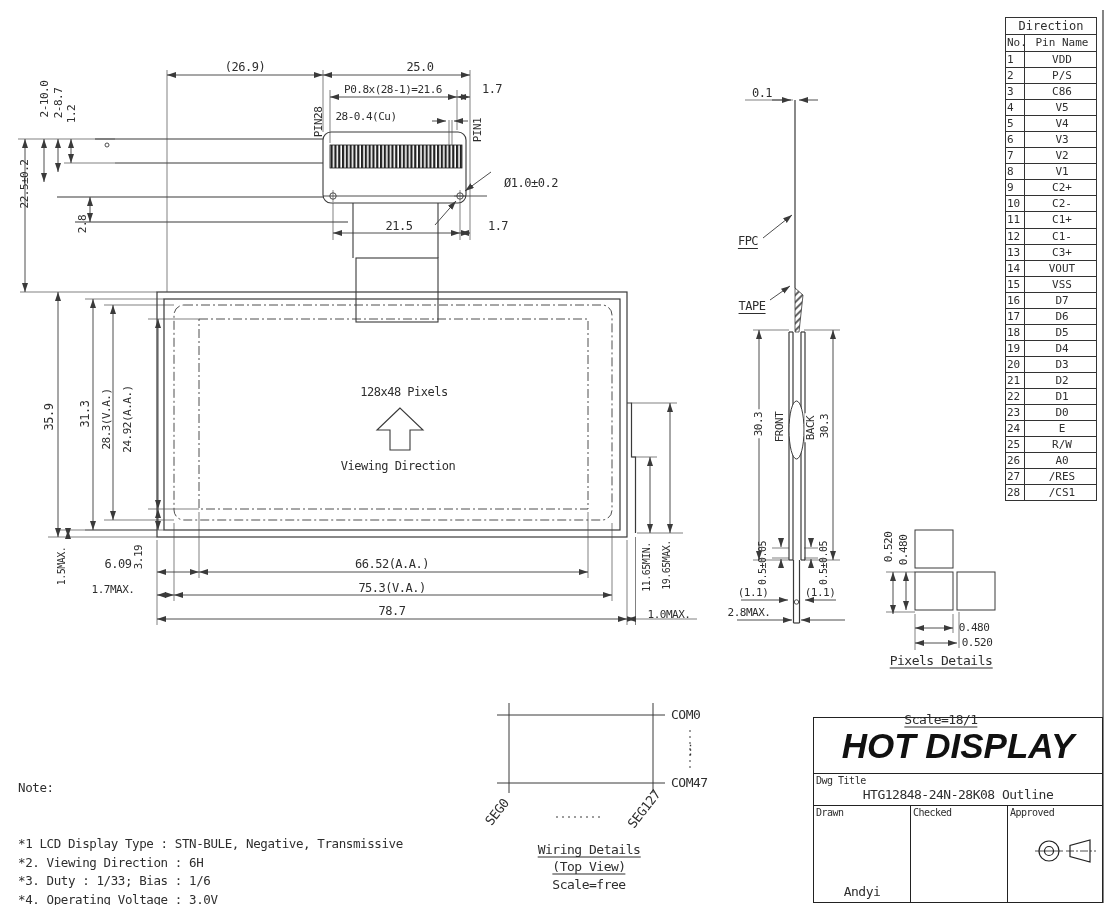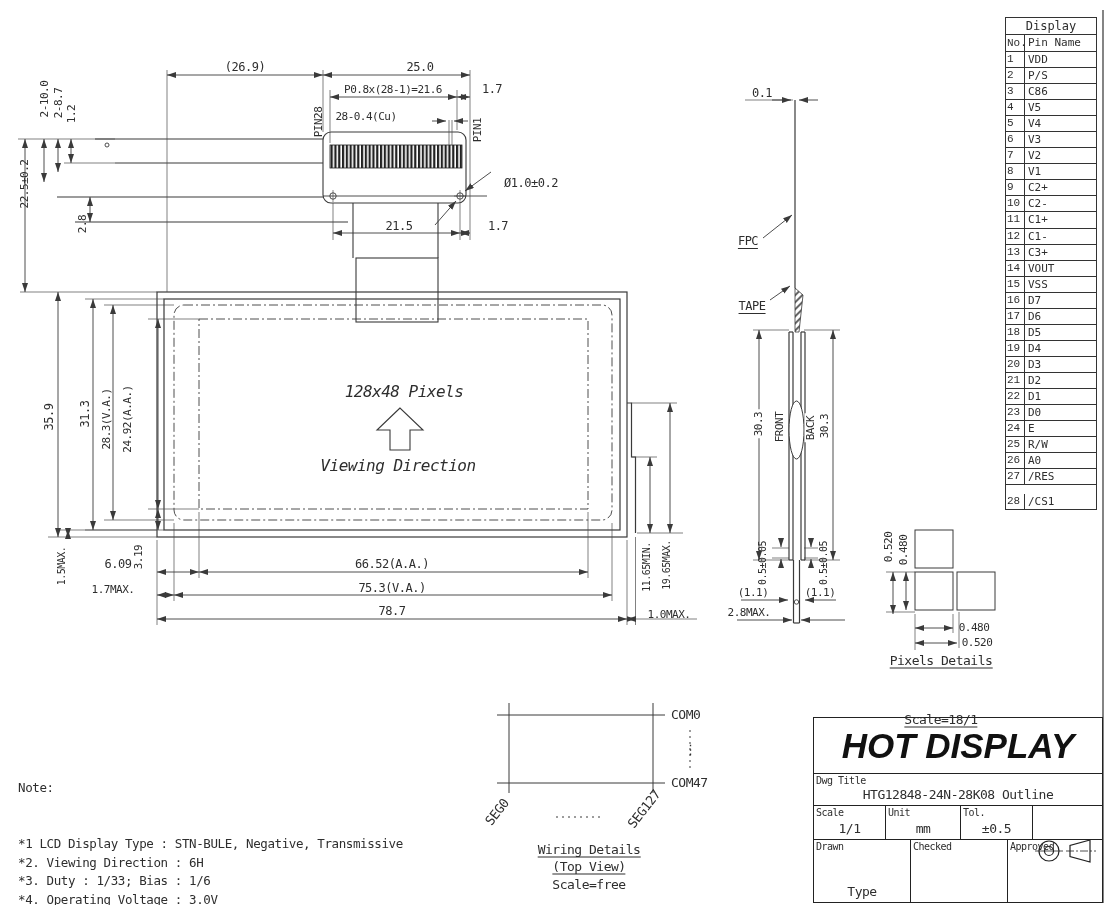--- a/index.html
+++ b/index.html
@@ -6,30 +6,30 @@
   #sheet{position:relative;width:1114px;height:905px;background:#fff;overflow:hidden;
          font-family:"DejaVu Sans Mono",monospace;color:#2e2e2e;}
   svg{position:absolute;left:0;top:0;z-index:1;}
   .lbl{position:absolute;z-index:3;font-size:12px;line-height:1;white-space:nowrap;
        letter-spacing:-0.5px;transform:translate(-50%,-50%);}
   .lbl.v{transform:translate(-50%,-50%) rotate(-90deg);}
   .lbl.d45{transform:translate(-50%,-50%) rotate(-52deg);}
   .lbl.la{transform:translate(0,-50%);}
   .lbl.bg{background:#fff;padding:0 2px;}
   .lbl.u{border-bottom:1px solid #2e2e2e;padding-bottom:1px;}
-  .s10{font-size:10px;} .s11{font-size:11px;} .s13{font-size:13px;} .s14{font-size:16px;font-style:italic;}
+  .s10{font-size:10px;} .s11{font-size:11px;} .s13{font-size:13px;} .s14{font-size:12px;}
   
   .tt{position:absolute;left:1005px;top:17px;width:90px;z-index:2;border:1.4px solid #333;
       font-size:11px;background:transparent;}
   .tt .t-title{height:16px;line-height:16px;border-bottom:1px solid #333;text-align:center;font-size:12px;}
   .tt .t-head{display:flex;height:16px;line-height:16px;border-bottom:1px solid #333;}
-  .tt .c1{width:19px;border-right:1px solid #333;padding-left:1px;box-sizing:border-box;flex:none;font-family:Liberation Mono, monospace;}
-  .tt .c2{flex:1;padding-left:3px;overflow:hidden;}
+  .tt .c1{width:19px;border-right:1px solid #333;padding-left:1px;box-sizing:border-box;flex:none;}
+  .tt .c2{flex:1;padding-left:3px;overflow:hidden;text-align:center;}
   .tt .t-row{display:flex;height:15.05px;line-height:15px;border-bottom:1px solid #333;}
-  .tt .t-row:last-child{border-bottom:none;margin-top:9px;}
+  .tt .t-row:last-child{border-bottom:none;}
   
   .tb{position:absolute;left:813px;top:717px;width:290px;height:186px;z-index:2;
       border:1.5px solid #222;box-sizing:border-box;display:flex;flex-direction:column;}
   .tb .row{display:flex;border-bottom:1px solid #222;}
   .tb .row:last-child{border-bottom:none;}
   .tb .cell{position:relative;border-right:1px solid #222;box-sizing:border-box;}
   .tb .cell:last-child{border-right:none;}
   .tb .clab{position:absolute;left:2px;top:1px;font-size:10px;letter-spacing:-0.5px;}
   .tb .cval{position:absolute;left:0;right:0;bottom:3px;text-align:center;font-size:13px;letter-spacing:-0.5px;}
   .company{width:100%;height:100%;display:flex;align-items:center;justify-content:center;
@@ -294,21 +294,21 @@
 <span class="lbl u s13" style="left:589px;top:850px">Wiring Details</span>
 <span class="lbl u s13" style="left:589px;top:867px">(Top View)</span>
 <span class="lbl s13" style="left:589px;top:884px">Scale=free</span>
 
 <div class="notes">
   <div>Note:</div>
   <div><div>*1 LCD Display Type : STN-BULE, Negative, Transmissive</div><div>*2. Viewing Direction : 6H</div><div>*3. Duty : 1/33; Bias : 1/6</div><div>*4. Operating Voltage : 3.0V</div></div>
 </div>
 
 <div class="tt">
-  <div class="t-title">Display</div>
+  <div class="t-title">Direction</div>
   <div class="t-head">
     <div class="c1">No.</div>
     <div class="c2">Pin Name</div>
   </div>
   <div>
         <div class="t-row">
           <div class="c1">1</div>
           <div class="c2">VDD</div>
         </div>
         <div class="t-row">
@@ -427,39 +427,24 @@
     <div class="cell" style="flex:1">
       <div class="company">HOT DISPLAY</div>
     </div>
   </div>
   <div class="row" style="height:31px">
     <div class="cell" style="flex:1">
       <div class="clab">Dwg Title</div>
       <div class="cval">HTG12848-24N-28K08 Outline</div>
     </div>
   </div>
-  <div class="row" style="height:33px">
-    <div class="cell" style="width:72px">
-      <div class="clab">Scale</div>
-      <div class="cval">1/1</div>
-    </div>
-    <div class="cell" style="width:75px">
-      <div class="clab">Unit</div>
-      <div class="cval">mm</div>
-    </div>
-    <div class="cell" style="width:72px">
-      <div class="clab">Tol.</div>
-      <div class="cval">±0.5</div>
-    </div>
-    <div class="cell" style="flex:1"></div>
-  </div>
   <div class="row" style="height:32px;flex:1">
     <div class="cell" style="width:97px">
       <div class="clab">Drawn</div>
-      <div class="cval">Type</div>
+      <div class="cval">Andyi</div>
     </div>
     <div class="cell" style="width:97px">
       <div class="clab">Checked</div>
       <div class="cval"></div>
     </div>
     <div class="cell" style="flex:1">
       <div class="clab">Approved</div>
       <div class="cval"></div>
     </div>
   </div>

